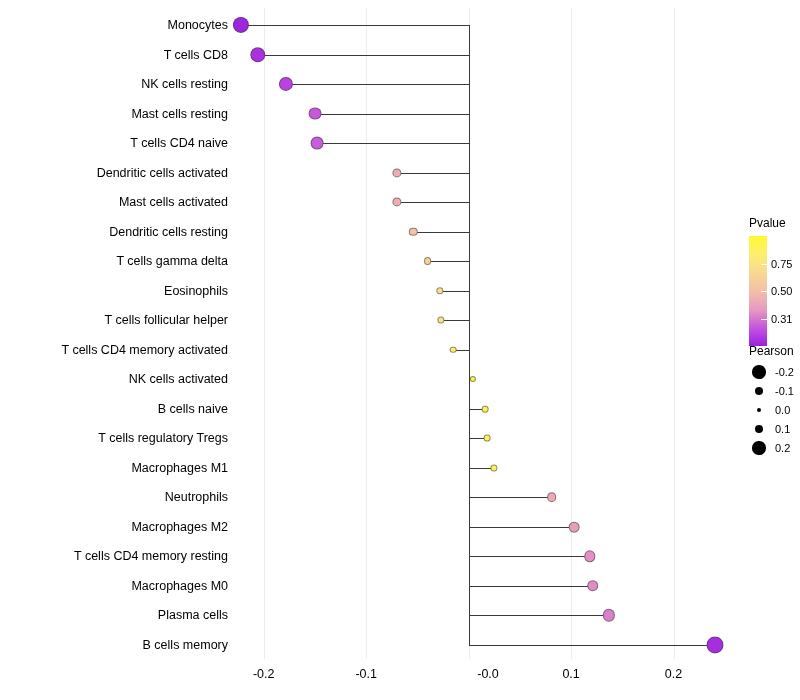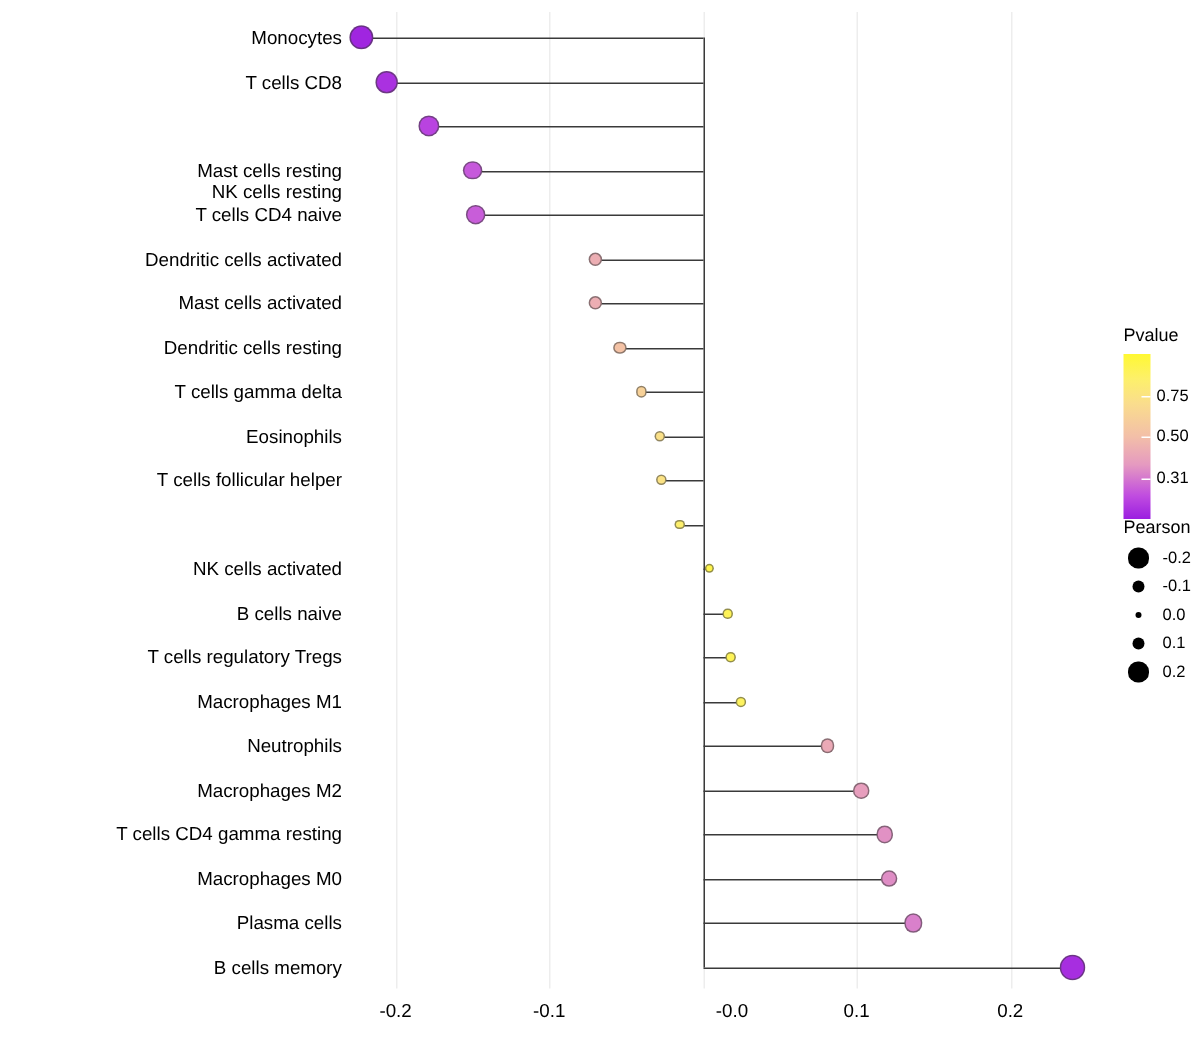--- a/index.html
+++ b/index.html
@@ -106,36 +106,37 @@
   }
 </style>
 </head>
 <body>
 
 <div id="root">
 
   <div class="ylabels-col" id="ylabels">
       <div class="ylabel" style="top: 25px;">Monocytes</div>
       <div class="ylabel" style="top: 54.5238px; text-align: center;">T cells CD8</div>
-      <div class="ylabel" style="top: 84.0476px; margin-top: 44px;">NK cells resting</div>
+      <div class="ylabel" style="top: 84.0476px;">NK cells resting</div>
       <div class="ylabel" style="top: 113.571px;">Mast cells resting</div>
       <div class="ylabel" style="top: 143.095px;">T cells CD4 naive</div>
       <div class="ylabel" style="top: 172.619px;">Dendritic cells activated</div>
       <div class="ylabel" style="top: 202.143px;">Mast cells activated</div>
       <div class="ylabel" style="top: 231.667px;">Dendritic cells resting</div>
       <div class="ylabel" style="top: 261.19px;">T cells gamma delta</div>
       <div class="ylabel" style="top: 290.714px;">Eosinophils</div>
       <div class="ylabel" style="top: 320.238px;">T cells follicular helper</div>
+      <div class="ylabel" style="top: 349.762px;">T cells CD4 memory activated</div>
       <div class="ylabel" style="top: 379.286px;">NK cells activated</div>
       <div class="ylabel" style="top: 408.81px;">B cells naive</div>
       <div class="ylabel" style="top: 438.333px;">T cells regulatory  Tregs</div>
       <div class="ylabel" style="top: 467.857px;">Macrophages M1</div>
       <div class="ylabel" style="top: 497.381px;">Neutrophils</div>
       <div class="ylabel" style="top: 526.905px;">Macrophages M2</div>
-      <div class="ylabel" style="top: 556.429px;">T cells CD4 gamma resting</div>
+      <div class="ylabel" style="top: 556.429px;">T cells CD4 memory resting</div>
       <div class="ylabel" style="top: 585.952px;">Macrophages M0</div>
       <div class="ylabel" style="top: 615.476px;">Plasma cells</div>
       <div class="ylabel" style="top: 645px;">B cells memory</div>
     </div>
 
   <div id="plot">
       <div class="gridline-v" style="left: 263.735px; top: 8px; height: 651px;"></div>
       <div class="gridline-v" style="left: 366.184px; top: 8px; height: 651px;"></div>
       <div class="gridline-v" style="left: 468.633px; top: 8px; height: 651px;"></div>
       <div class="gridline-v" style="left: 571.082px; top: 8px; height: 651px;"></div>

